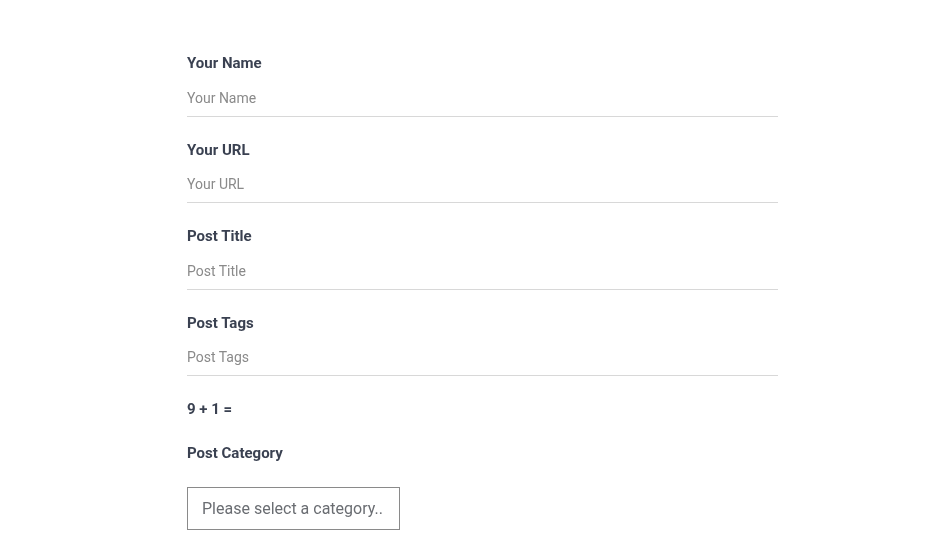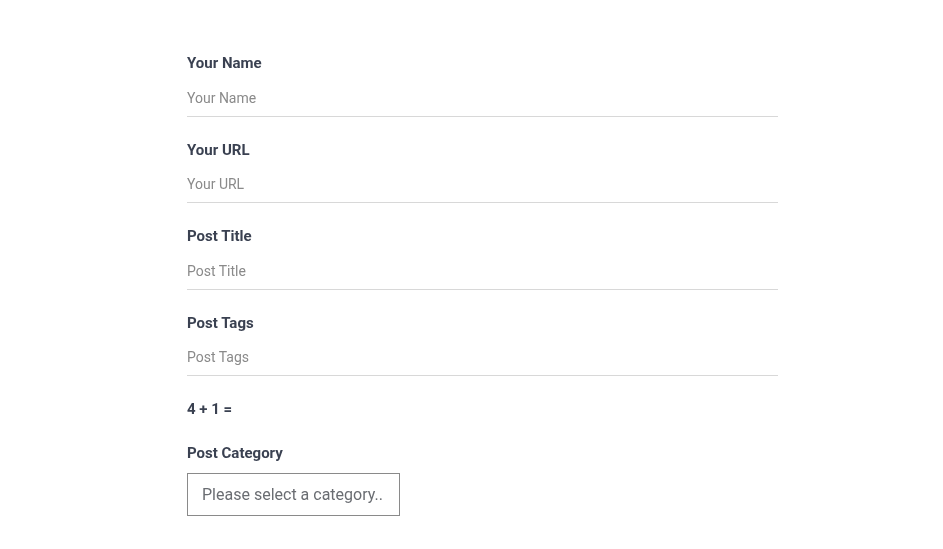--- a/index.html
+++ b/index.html
@@ -55,21 +55,21 @@
       min-width: 213px;
       height: 43px;
       appearance: none;
       -webkit-appearance: none;
       -moz-appearance: none;
     }
     .select-group {
       margin-bottom: 18px;
     }
     .select-group .form-label {
-      margin-bottom: 10px;
+      margin-bottom: 24px;
     }
   </style>
 </head>
 <body>
 
 <div class="form-container">
 
   <div class="form-group">
     <label class="form-label">Your Name</label>
     <input type="text" class="form-input" placeholder="Your Name" style="">
@@ -84,21 +84,21 @@
     <label class="form-label">Post Title</label>
     <input type="text" class="form-input" placeholder="Post Title" style="">
   </div>
 
   <div class="form-group">
     <label class="form-label">Post Tags</label>
     <input type="text" class="form-input" placeholder="Post Tags" style="">
   </div>
 
   <div class="form-group">
-    <label class="form-label">4 + 1 =</label>
+    <label class="form-label">9 + 1 =</label>
   </div>
 
   <div class="form-group select-group">
     <label class="form-label">Post Category</label>
     <select class="form-select">
       <option>Please select a category..</option>
     </select>
   </div>
 
 </div>

